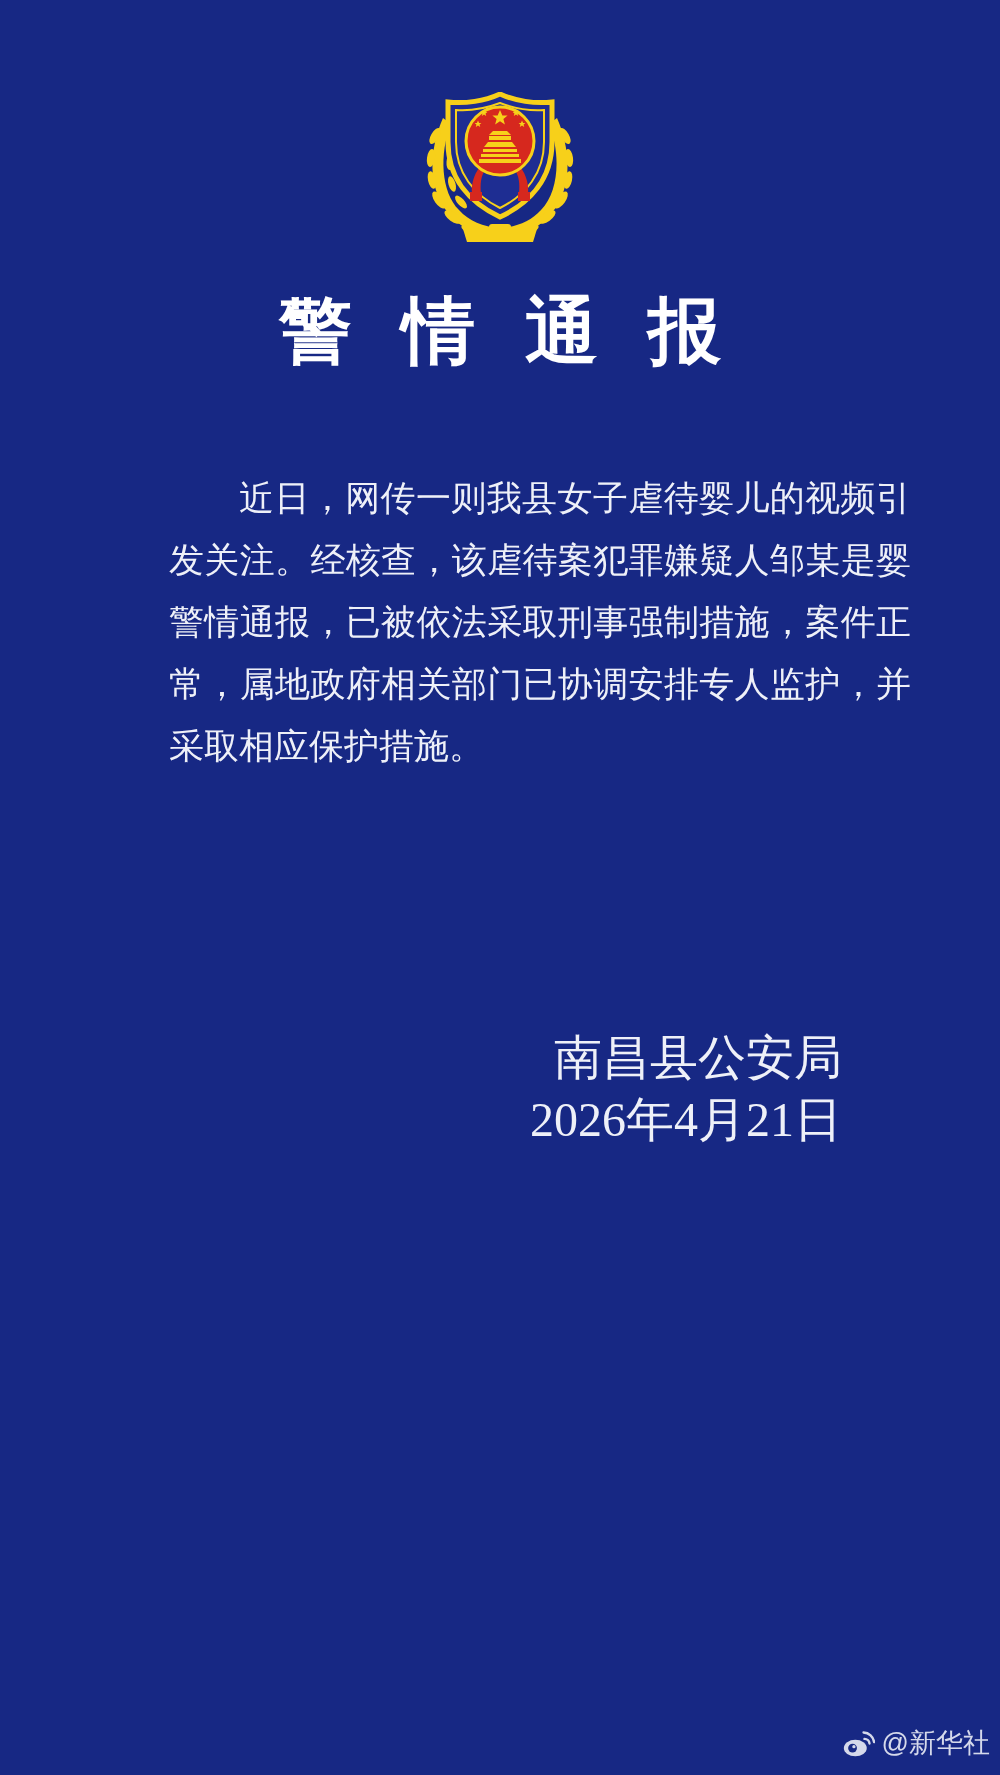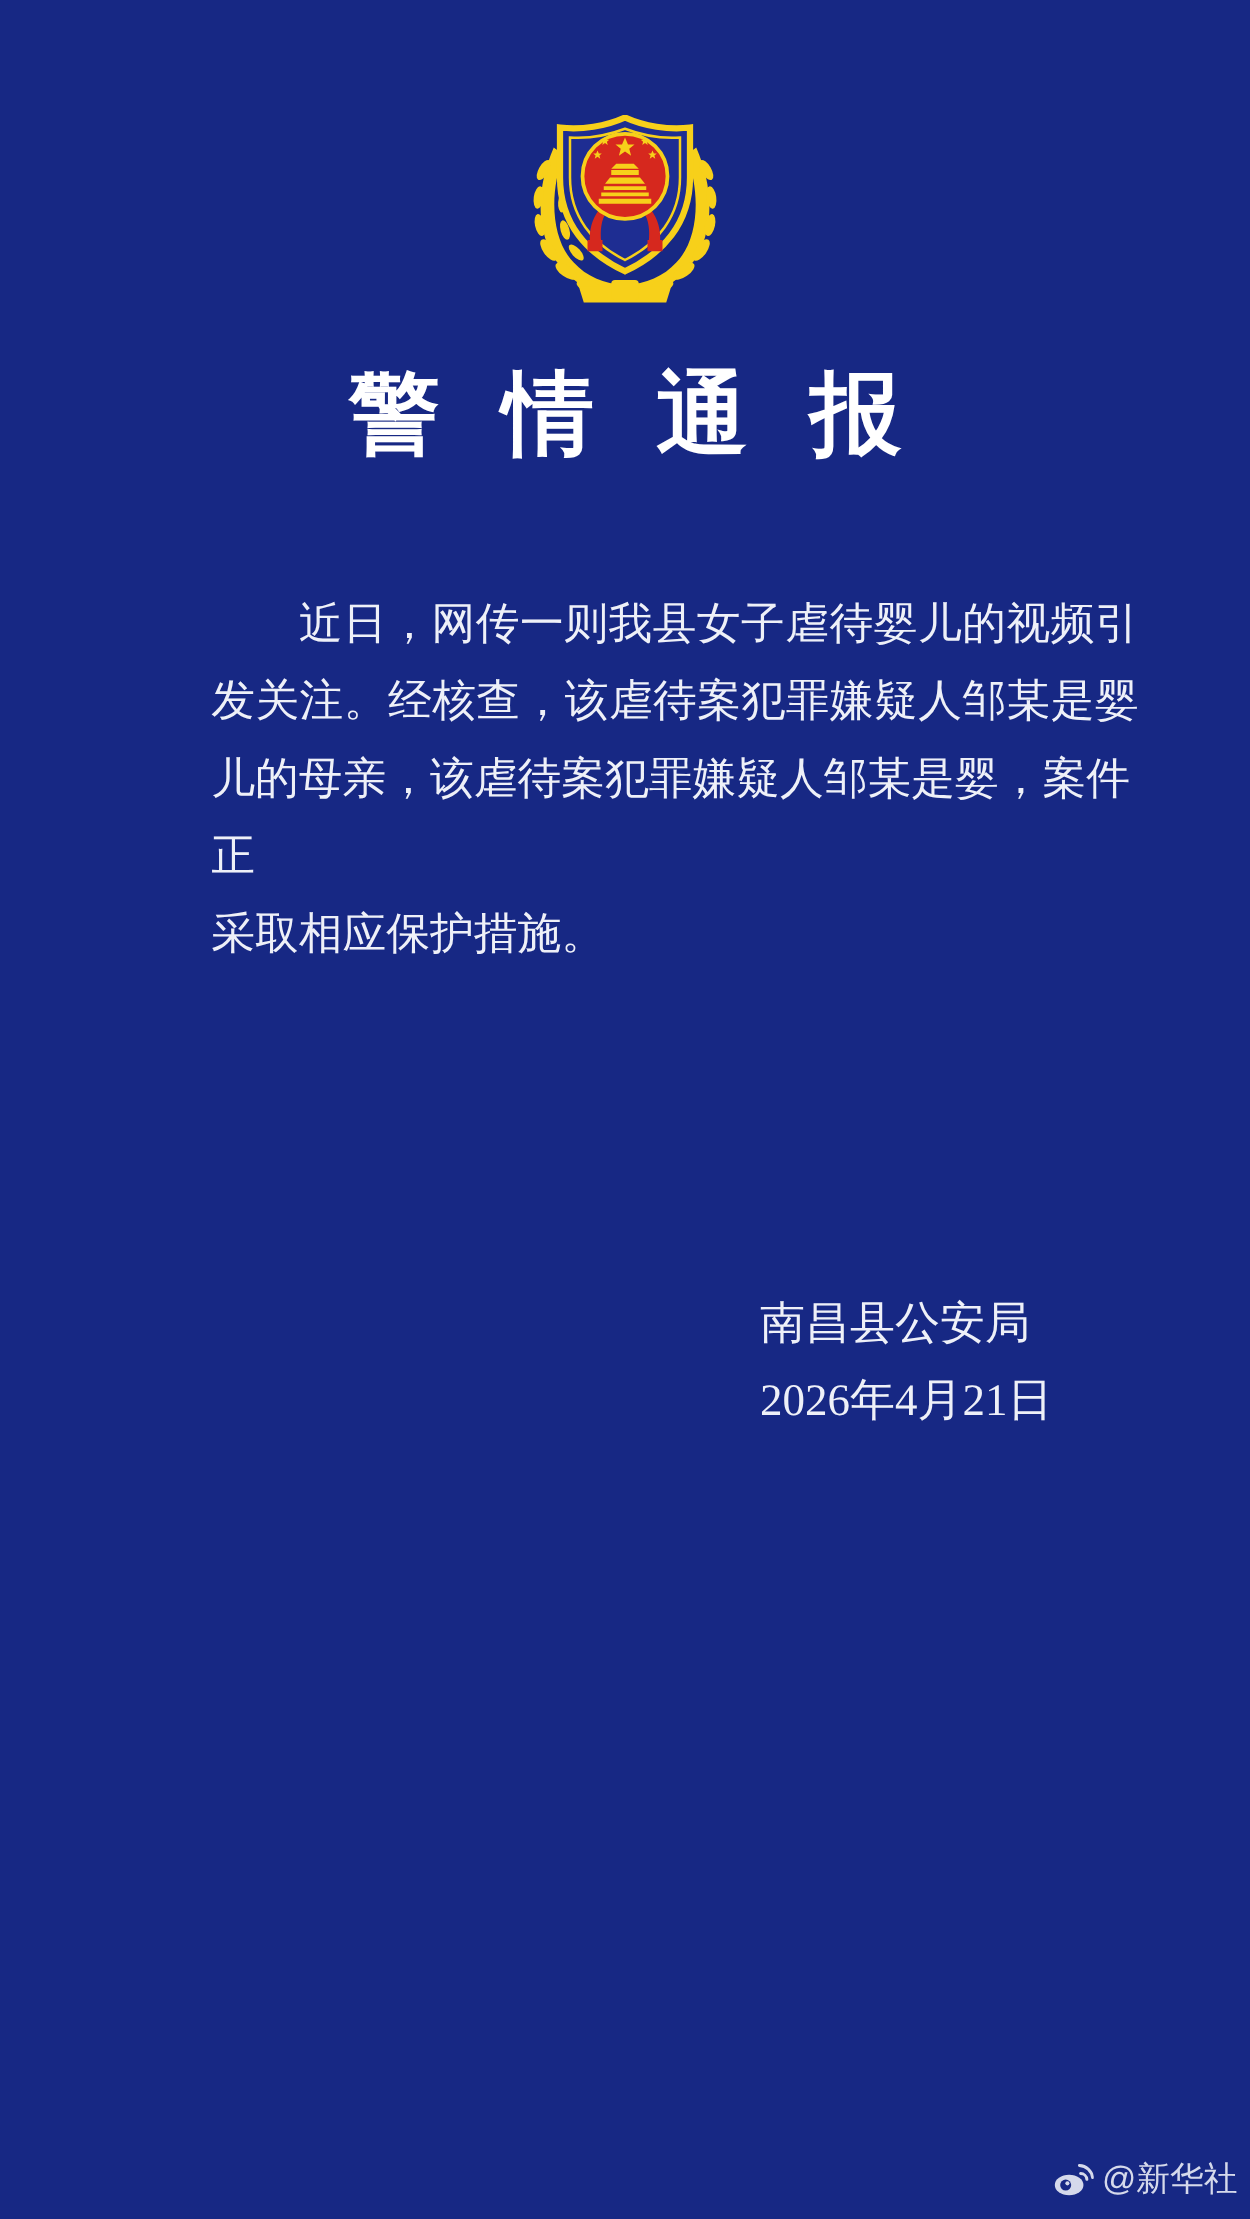--- a/index.html
+++ b/index.html
@@ -48,23 +48,23 @@
   }
   .para { margin: 0; }
   .line { text-align-last: justify; }
   .line.first { text-indent: 2em; }
   .line.last { text-align-last: auto; }
 
   
   .signature {
     position: absolute;
     top: 1027px; right: 158px;
-    text-align: left;
+    text-align: right;
     color: #eef0f8;
-    font-size: 36px;
+    font-size: 48px;
     line-height: 62px;
   }
 
   
   .watermark {
     position: absolute;
     top: 1729px; right: 10px;
     display: flex;
     align-items: center;
     gap: 7px;
@@ -137,23 +137,24 @@
       </g>
     </svg>
   </div>
 
   <h1 class="title">警情通报</h1>
 
   <div class="body-text">
     <div class="para">
       <div class="line first">近日，网传一则我县女子虐待婴儿的视频引</div>
       <div class="line">发关注。经核查，该虐待案犯罪嫌疑人邹某是婴</div>
-      <div class="line">儿的母亲，该虐待案犯罪嫌疑人邹某是婴，案件正</div>
+      <div class="line">警情通报，已被依法采取刑事强制措施，案件正</div>
     </div>
     <div class="para">
+      <div class="line">常，属地政府相关部门已协调安排专人监护，并</div>
       <div class="line last">采取相应保护措施。</div>
     </div>
   </div>
 
   <div class="signature">
     <div>南昌县公安局</div>
     <div>2026年4月21日</div>
   </div>
 
   <div class="watermark">

